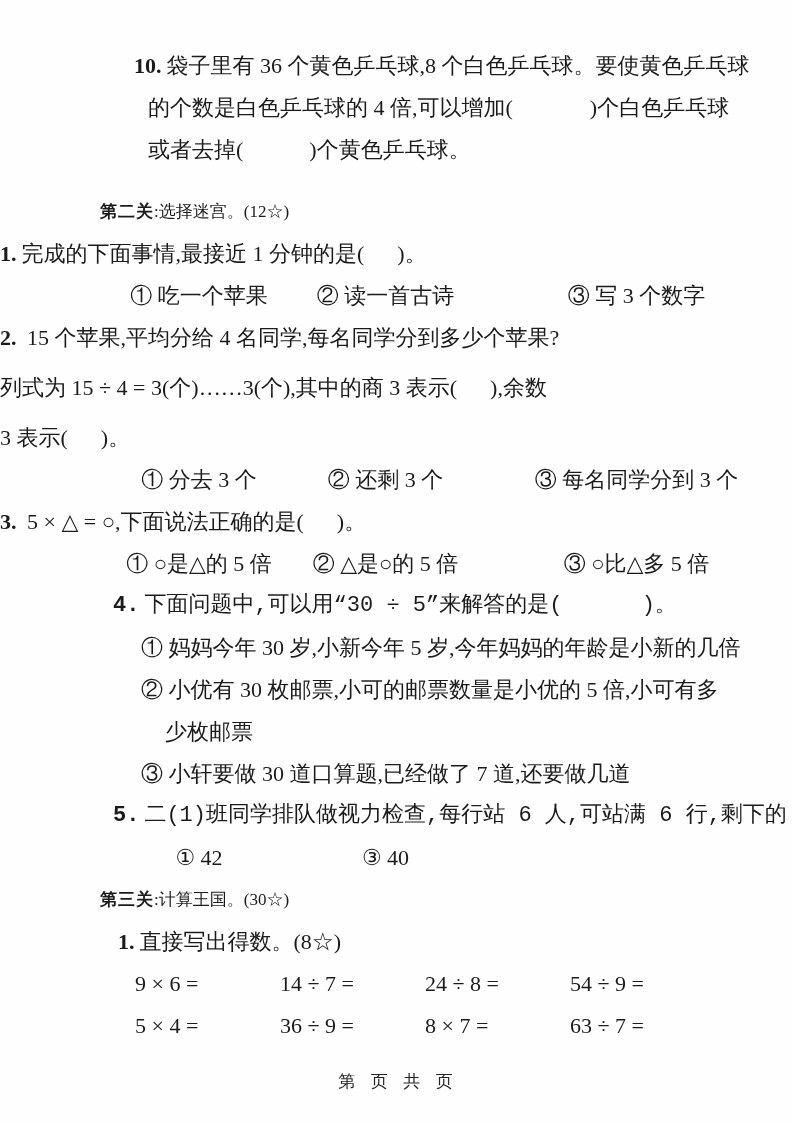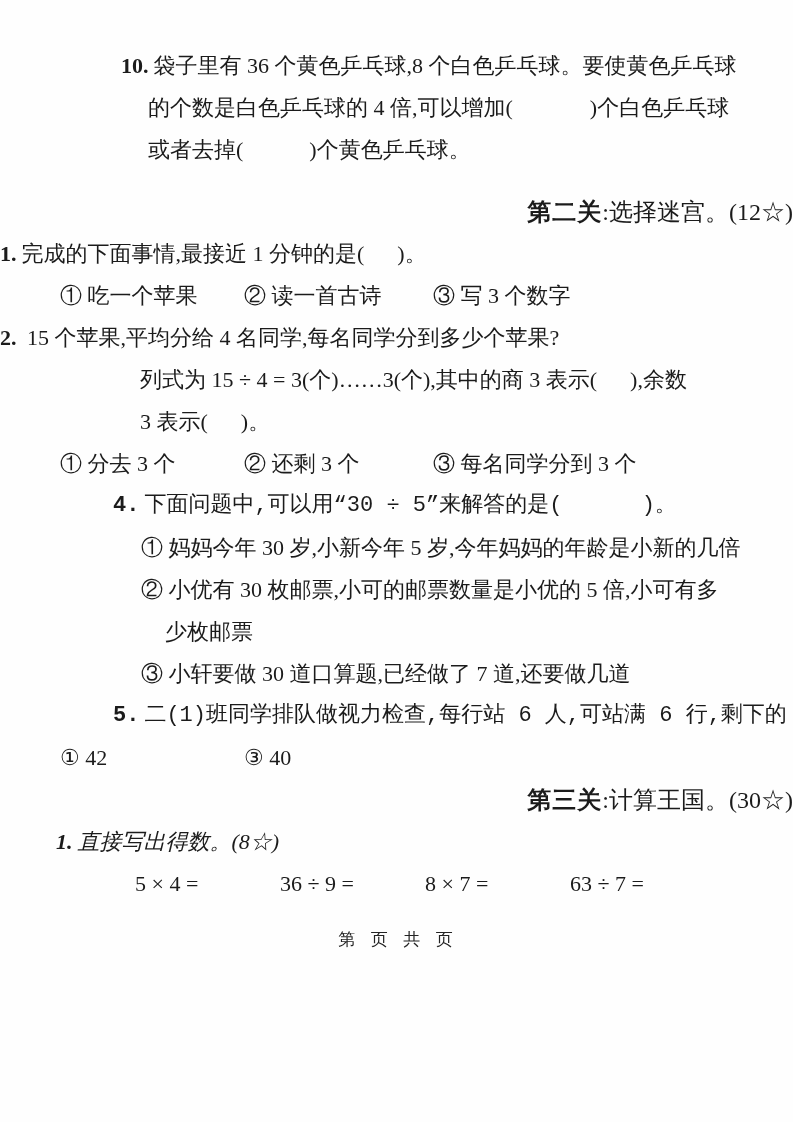--- a/index.html
+++ b/index.html
@@ -5,33 +5,33 @@
   html,body{margin:0;padding:0;background:#e8e8e8;}
   .page{
     width:793px;height:1122px;margin:0 auto;background:#fefefe;
     color:#1b1b1b;
     font-family:"Liberation Serif","DejaVu Serif",serif;
     font-size:22px;
     box-sizing:border-box;padding-top:45px;overflow:hidden;position:relative;
   }
   .line{height:42px;line-height:42px;white-space:pre;}
   .qnum{font-weight:700;margin-right:5px;}
-  .sec-heading{margin:20px 0 0 0;font-size:24px;font-weight:400;height:42px;line-height:42px;white-space:pre;text-align:right;}
+  .sec-heading{margin:20px 0 0 0;font-size:17px;font-weight:400;height:42px;line-height:42px;white-space:pre;}
   .sec-heading .strong{font-weight:700;letter-spacing:1px;}
   
   .pl-sec{padding-left:100px;}
   .pl-q{}
   .pl-q4{padding-left:113px;font-family:Liberation Mono, monospace;}
-  .pl-q10{padding-left:121px;}
+  .pl-q10{padding-left:121px;margin-left:13px;}
   .pl-cont10{padding-left:148px;}
-  .pl-cont{padding-left:140px;}
+  .pl-cont{margin-top:8px;}
   .pl-opt{padding-left:141px;}
   .pl-cont2{padding-left:165px;}
-  .pl-calcq{padding-left:56px;font-style:italic;}
-  .opts{display:grid;grid-template-columns:184px 189px auto;padding-left:60px;}
+  .pl-calcq{padding-left:118px;}
+  .opts{display:grid;grid-template-columns:184px 189px auto;padding-left:107px;text-align:center;}
   .opts span{white-space:pre;}
   .calc-row{display:grid;grid-template-columns:145px 145px 145px auto;padding-left:135px;}
   .calc-row span{white-space:pre;}
   .footer{
     margin-top:14px;text-align:center;font-size:17px;color:#232323;
     font-family:"Liberation Sans","DejaVu Sans",sans-serif;
     height:42px;line-height:42px;white-space:pre;letter-spacing:2px;
   }
 </style>
 </head>
@@ -60,20 +60,28 @@
     <div class="line pl-q"><span class="qnum">2.</span><span> 15 个苹果,平均分给 4 名同学,每名同学分到多少个苹果?</span></div>
     <div class="line pl-cont">列式为 15 ÷ 4 = 3(个)……3(个),其中的商 3 表示(      ),余数</div>
     <div class="line pl-cont">3 表示(      )。</div>
     <div class="line opts">
       <span>① 分去 3 个</span>
       <span>② 还剩 3 个</span>
       <span>③ 每名同学分到 3 个</span>
     </div>
   </section>
 
+  <section>
+    <div class="line pl-q"><span class="qnum">3.</span><span> 5 × △ = ○,下面说法正确的是(      )。</span></div>
+    <div class="line opts">
+      <span>① ○是△的 5 倍</span>
+      <span>② △是○的 5 倍</span>
+      <span>③ ○比△多 5 倍</span>
+    </div>
+  </section>
 
   <section>
     <div class="line pl-q4"><span class="qnum">4.</span><span>下面问题中,可以用“30 ÷ 5”来解答的是(      )。</span></div>
     <div class="line pl-opt">① 妈妈今年 30 岁,小新今年 5 岁,今年妈妈的年龄是小新的几倍</div>
     <div class="line pl-opt">② 小优有 30 枚邮票,小可的邮票数量是小优的 5 倍,小可有多</div>
     <div class="line pl-cont2">少枚邮票</div>
     <div class="line pl-opt">③ 小轩要做 30 道口算题,已经做了 7 道,还要做几道</div>
   </section>
 
   <section>
@@ -82,20 +90,26 @@
       <span>① 42</span>
       <span>③ 40</span>
     </div>
   </section>
 
   <h2 class="sec-heading pl-sec" style="margin-top:0;"><span class="strong">第三关</span><span>:计算王国。(30☆)</span></h2>
 
   <section>
     <div class="line pl-calcq"><span class="qnum">1.</span><span>直接写出得数。(8☆)</span></div>
     <div class="line calc-row">
+      <span>9 × 6 =</span>
+      <span>14 ÷ 7 =</span>
+      <span>24 ÷ 8 =</span>
+      <span>54 ÷ 9 =</span>
+    </div>
+    <div class="line calc-row">
       <span>5 × 4 =</span>
       <span>36 ÷ 9 =</span>
       <span>8 × 7 =</span>
       <span>63 ÷ 7 =</span>
     </div>
   </section>
 
   <div class="footer">第  页  共  页</div>
 
 </div>

